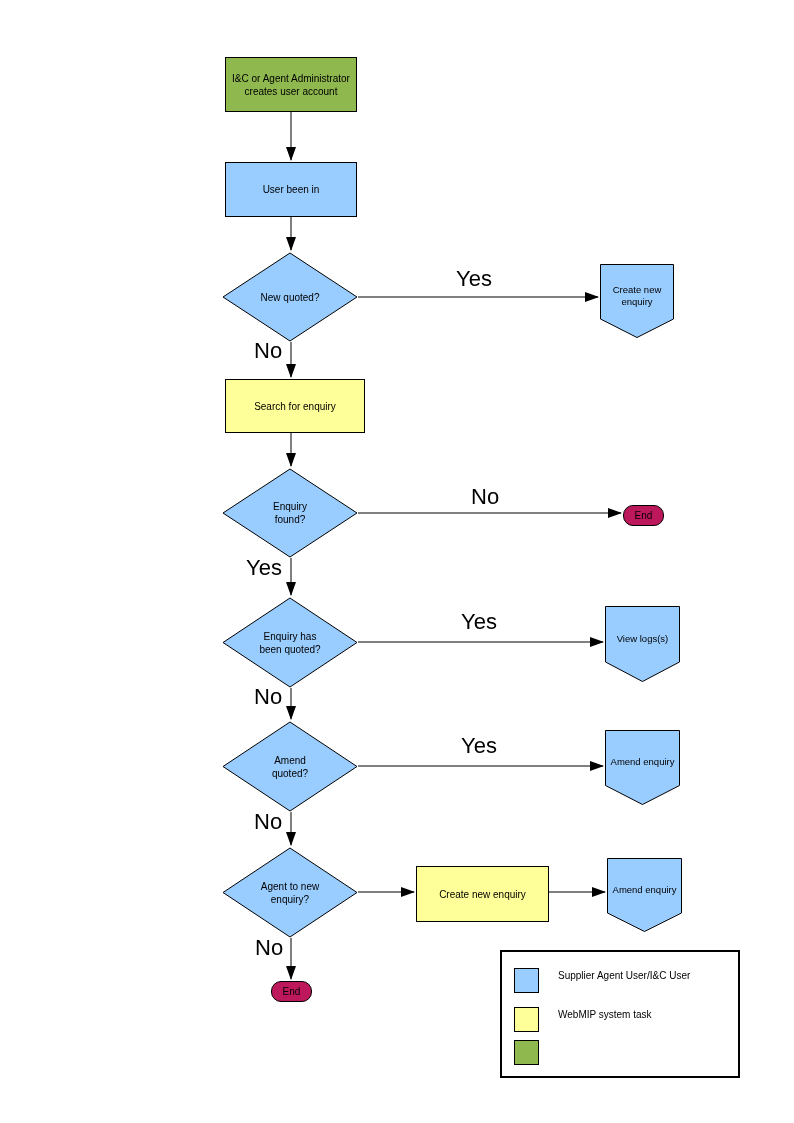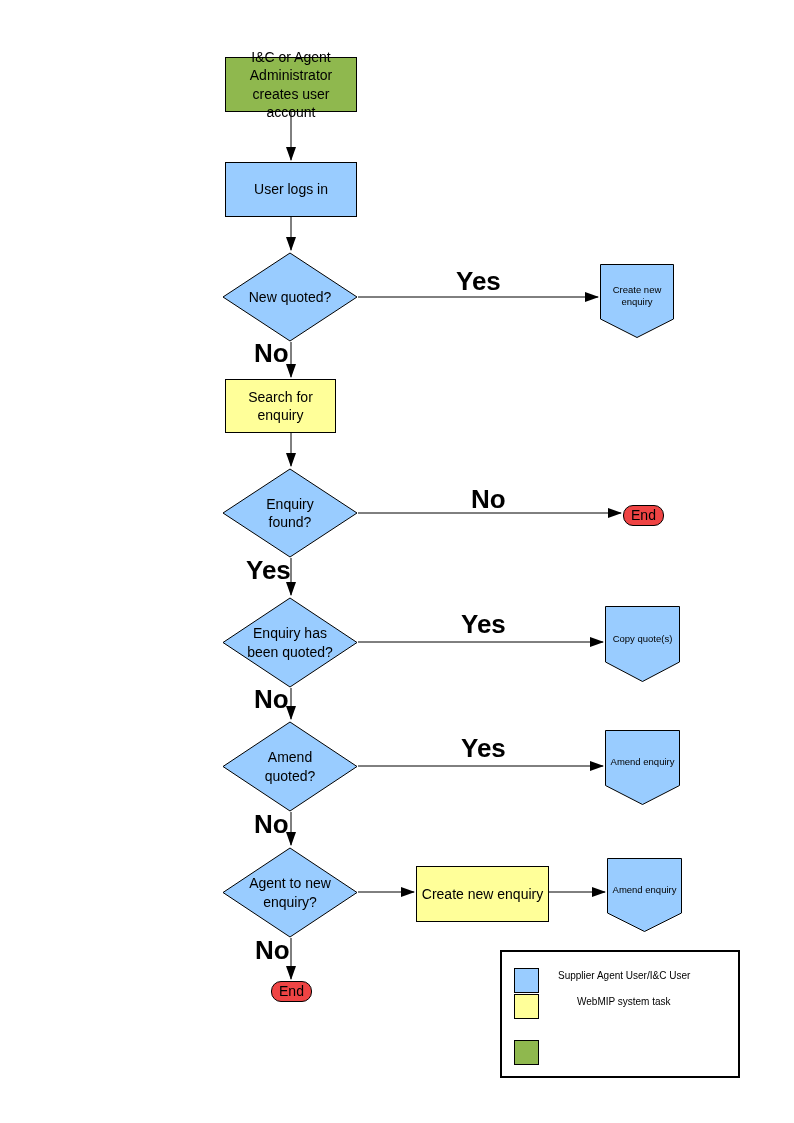--- a/index.html
+++ b/index.html
@@ -8,31 +8,31 @@
     font-family:"Liberation Sans",sans-serif;color:#000;overflow:hidden;
   }
   #connector-layer{position:absolute;left:0;top:0;width:794px;height:1123px;}
   #connector-layer line{stroke:#000;stroke-width:1;}
   .shape{position:absolute;display:flex;align-items:center;justify-content:center;text-align:center;box-sizing:border-box;}
   .rect{border:1px solid #000;}
   .green{background:#8fb84e;}
   .blue{background:#99ccff;}
   .yellow{background:#ffff99;}
   .lbl{
-    font-size:14px;line-height:1.3;white-space:pre-line;position:relative;z-index:2;
+    font-size:10px;line-height:1.3;white-space:pre-line;position:relative;z-index:2;
     padding:0 2px;
   }
   .shape svg.bg{position:absolute;left:0;top:0;width:100%;height:100%;z-index:1;}
   .shape svg.bg polygon{fill:#99ccff;stroke:#000;stroke-width:1;}
   .pent .lbl{font-size:9.5px;margin-top:-10px;}
   .terminator{
-    background:#ef4444;border:1px solid #000;border-radius:10px;
+    background:#be185d;border:1px solid #000;border-radius:10px;
     font-size:10px;
   }
-  .edge-label{position:absolute;font-size:26px;line-height:1;z-index:3;font-weight:bold;}
+  .edge-label{position:absolute;font-size:22px;line-height:1;z-index:3;}
   #legend{
     position:absolute;left:500px;top:950px;width:240px;height:128px;
     border:2px solid #000;box-sizing:border-box;background:#fff;
   }
   .legend-row{position:absolute;left:12px;display:flex;align-items:flex-start;}
   .swatch{width:25px;height:25px;border:1px solid #000;flex:0 0 auto;box-sizing:border-box;}
   .legend-label{margin-left:19px;font-size:10px;line-height:1.25;width:168px;padding-top:2px;}
 </style>
 </head>
 <body>
@@ -60,21 +60,21 @@
     <line x1="549" y1="892" x2="605" y2="892" marker-end="url(#arrow)"></line>
     <line x1="291" y1="938" x2="291" y2="979" marker-end="url(#arrow)"></line>
   </svg>
 
   <div class="shape rect green" style="left:225px;top:57px;width:132px;height:55px;">
     <span class="lbl">I&amp;C or Agent Administrator
 creates user account</span>
   </div>
 
   <div class="shape rect blue" style="left:225px;top:162px;width:132px;height:55px;">
-    <span class="lbl">User logs in</span>
+    <span class="lbl">User been in</span>
   </div>
 
   <div class="shape" style="left:222px;top:252px;width:136px;height:90px;">
     <svg class="bg" viewBox="0 0 136 90" preserveAspectRatio="none">
         <polygon points="68,1 135,45 68,89 1,45"></polygon>
       </svg>
     <span class="lbl">New quoted?</span>
   </div>
 
   <div class="shape" style="left:222px;top:468px;width:136px;height:90px;">
@@ -114,38 +114,38 @@
         <polygon points="0.5,0.5 73.5,0.5 73.5,55 37,73.5 0.5,55"></polygon>
       </svg>
     <span class="lbl">Create new
 enquiry</span>
   </div>
 
   <div class="shape pent" style="left:605px;top:606px;width:75px;height:76px;">
     <svg class="bg" viewBox="0 0 75 76" preserveAspectRatio="none">
         <polygon points="0.5,0.5 74.5,0.5 74.5,56 37.5,75.5 0.5,56"></polygon>
       </svg>
-    <span class="lbl">Copy quote(s)</span>
+    <span class="lbl">View logs(s)</span>
   </div>
 
   <div class="shape pent" style="left:605px;top:730px;width:75px;height:75px;">
     <svg class="bg" viewBox="0 0 75 75" preserveAspectRatio="none">
         <polygon points="0.5,0.5 74.5,0.5 74.5,55.5 37.5,74.5 0.5,55.5"></polygon>
       </svg>
     <span class="lbl">Amend enquiry</span>
   </div>
 
   <div class="shape pent" style="left:607px;top:858px;width:75px;height:74px;">
     <svg class="bg" viewBox="0 0 75 74" preserveAspectRatio="none">
         <polygon points="0.5,0.5 74.5,0.5 74.5,55 37.5,73.5 0.5,55"></polygon>
       </svg>
     <span class="lbl">Amend enquiry</span>
   </div>
 
-  <div class="shape rect yellow" style="left:225px;top:379px;width:111px;height:54px;">
+  <div class="shape rect yellow" style="left:225px;top:379px;width:140px;height:54px;">
     <span class="lbl">Search for enquiry</span>
   </div>
 
   <div class="shape rect yellow" style="left:416px;top:866px;width:133px;height:56px;">
     <span class="lbl">Create new enquiry</span>
   </div>
 
   <div class="shape terminator" style="left:623px;top:505px;width:41px;height:21px;">
     <span class="lbl">End</span>
   </div>
@@ -162,21 +162,21 @@
   <div class="edge-label" style="left:254px;top:686px;">No</div>
   <div class="edge-label" style="left:461px;top:735px;">Yes</div>
   <div class="edge-label" style="left:254px;top:811px;">No</div>
   <div class="edge-label" style="left:255px;top:937px;">No</div>
 
   <div id="legend">
     <div class="legend-row" style="top:16px;">
       <div class="swatch blue"></div>
       <div class="legend-label">Supplier Agent User/I&amp;C User</div>
     </div>
-    <div class="legend-row" style="top:42px;gap:19px;">
+    <div class="legend-row" style="top:55px;">
       <div class="swatch yellow"></div>
       <div class="legend-label">WebMIP system task</div>
     </div>
     <div class="legend-row" style="top:88px;">
       <div class="swatch green"></div>
     </div>
   </div>
 
 </div>
 

